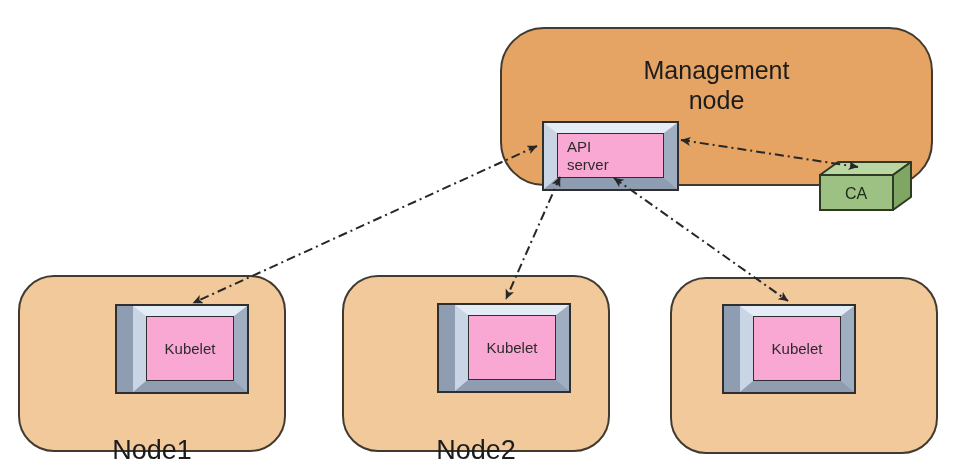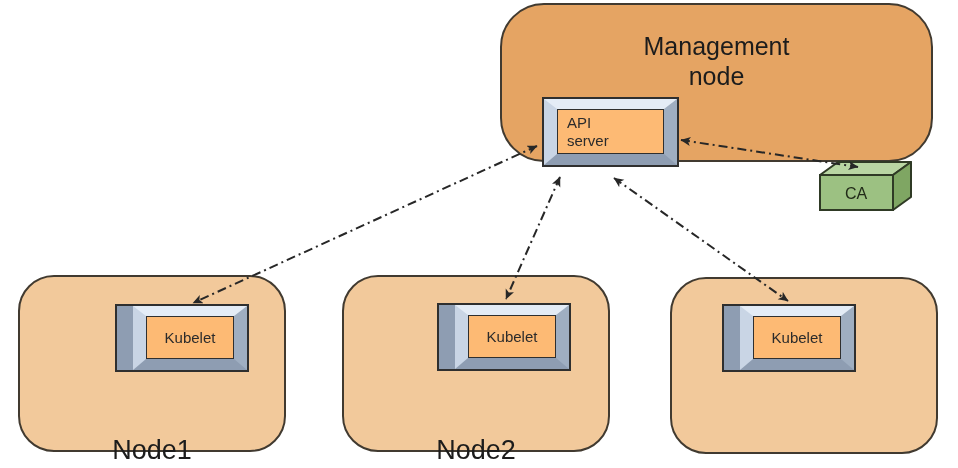--- a/index.html
+++ b/index.html
@@ -15,21 +15,21 @@
     background: #ffffff;
     overflow: hidden;
   }
   
   .group-box {
     position: absolute;
     box-sizing: border-box;
     border: 2px solid #413a30;
   }
   .mgmt-box {
-    left: 500px; top: 3px;
+    left: 500px; top: 27px;
     width: 433px; height: 159px;
     border-radius: 44px;
     background: #e5a463;
   }
   .node-box {
     width: 268px; height: 177px;
     border-radius: 36px;
     background: #f2c99b;
   }
   .node1 { left: 18px;  top: 275px; }
@@ -69,38 +69,38 @@
     border-width: 10px 13px 11px 13px;
     border-top-color: #e4ecf6;
     border-left-color: #c9d5e5;
     border-right-color: #9faec1;
     border-bottom-color: #8e9db2;
   }
   .bevel-face {
     box-sizing: border-box;
     width: 100%; height: 100%;
     border: 1px solid #2f2f2f;
-    background: #fdba74;
+    background: #f9a8d4;
     display: flex;
     align-items: center;
     font-size: 15px;
     line-height: 1.15;
     color: #2b2b2b;
   }
   .api-box {
     left: 40px; top: 92px;
     width: 137px; height: 70px;
   }
   .api-box .bevel-face {
     justify-content: flex-start;
     padding-left: 9px;
     white-space: pre-line;
   }
   .kubelet-box {
-    width: 134px; height: 68px; padding-left: 16px;
+    width: 134px; height: 90px; padding-left: 16px;
   }
   .kubelet-box .bevel-face {
     justify-content: center;
     text-align: center;
   }
   .k1 { left: 95px; top: 27px; }
   .k2 { left: 93px; top: 26px; }
   .k3 { left: 50px; top: 25px; }
 
   

